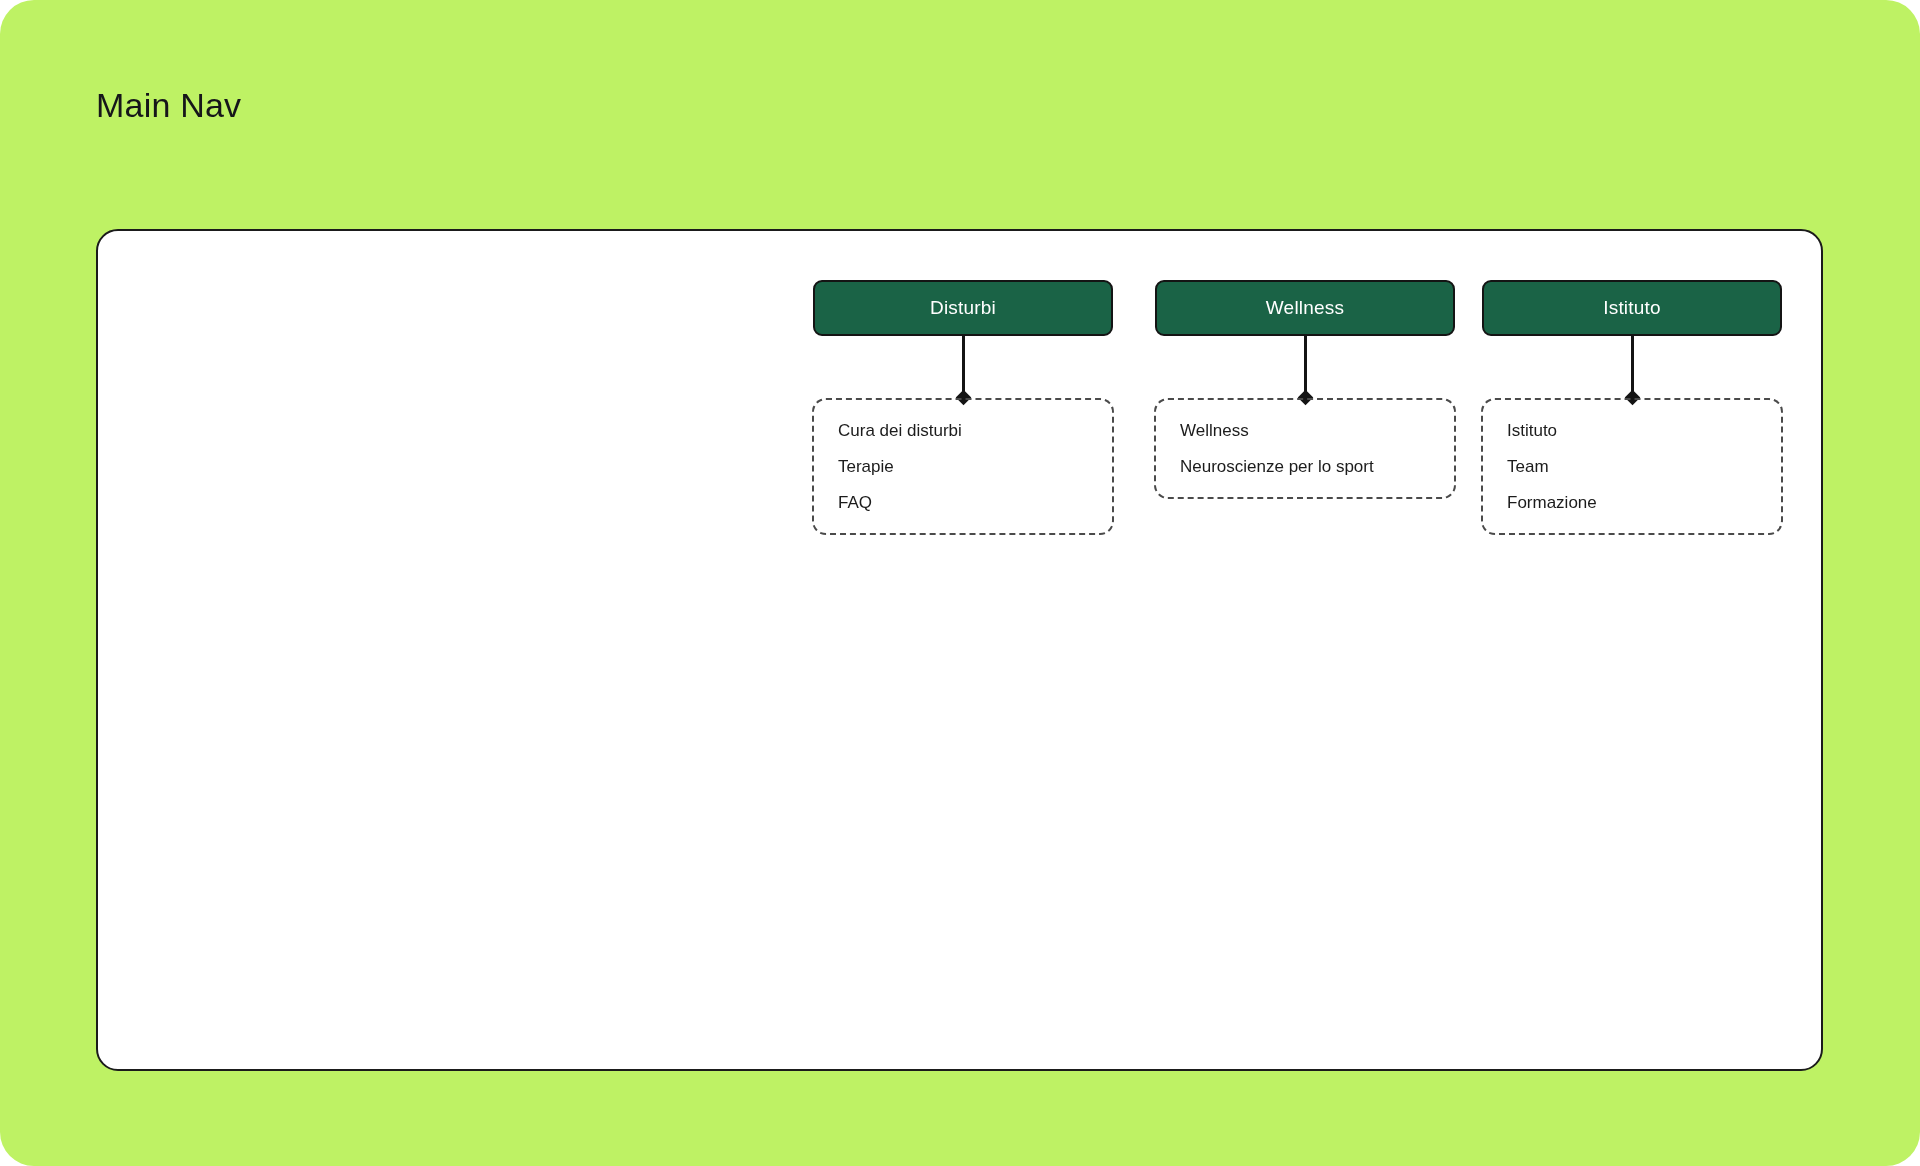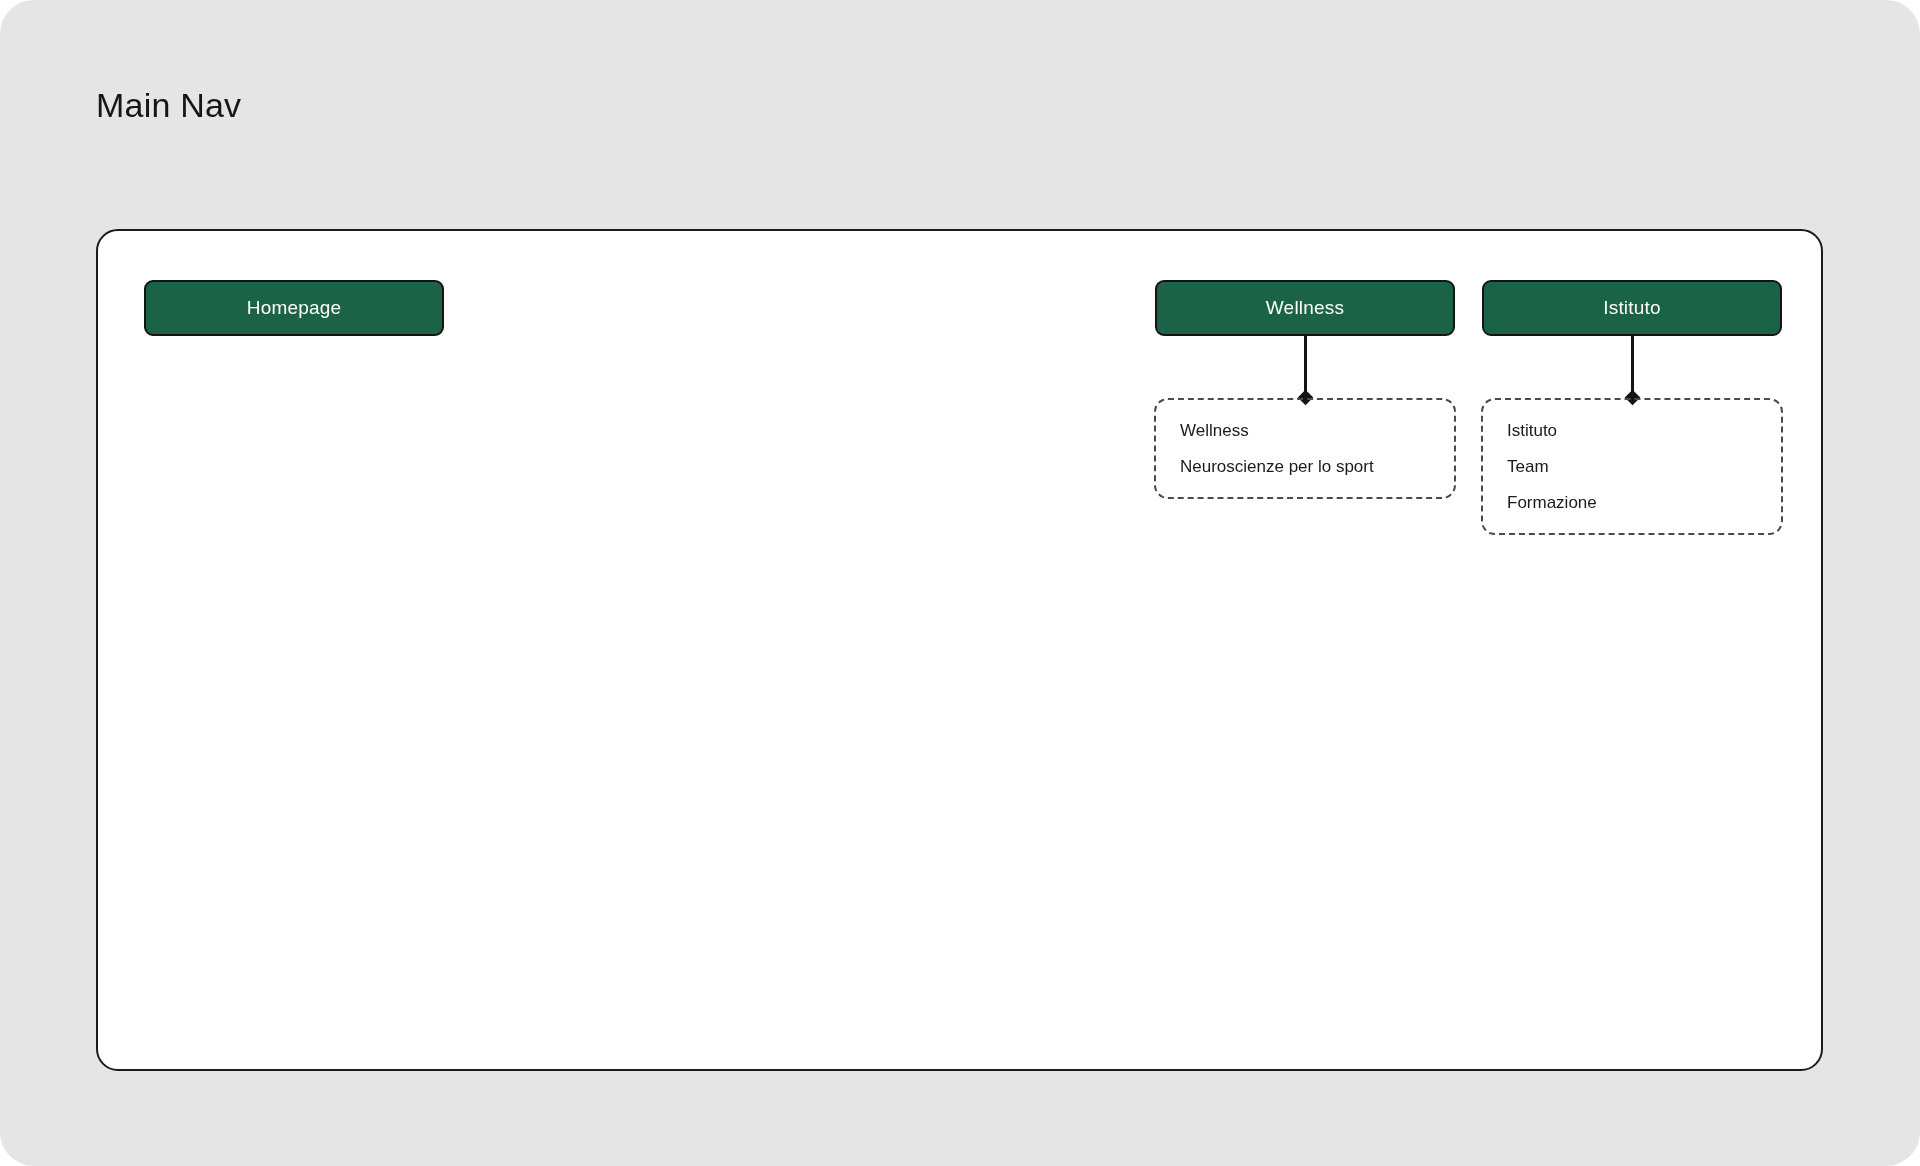--- a/index.html
+++ b/index.html
@@ -7,21 +7,21 @@
     padding: 0;
     width: 1920px;
     height: 1166px;
     background: #ffffff;
     font-family: "Liberation Sans", sans-serif;
   }
   #page {
     position: relative;
     width: 1920px;
     height: 1166px;
-    background: #e5e5e5;
+    background: #bef264;
     border-radius: 34px;
     overflow: hidden;
     box-sizing: border-box;
   }
   #page-title {
     position: absolute;
     left: 96px;
     top: 88px;
     font-size: 34px;
     font-weight: 400;
@@ -110,27 +110,36 @@
 </style>
 </head>
 <body>
 
 <div id="page">
 
   <div id="page-title">Main Nav</div>
 
   <div id="diagram-frame">
 
-    <div class="node" style="left:46px; top:49px; width:300px;">
+
+
+    <div class="node" style="left:715px; top:49px; width:300px;">
       <div class="node-box">
-        <span class="node-label">Homepage</span>
+        <span class="node-label">Disturbi</span>
+      </div>
+      <div class="connector" style="height:62px;">
+        <div class="line"></div>
+        <div class="diamond"></div>
+      </div>
+      <div class="child-group" style="left:-1px; top:118px; width:302px;">
+        <div class="child-item">Cura dei disturbi</div>
+        <div class="child-item">Terapie</div>
+        <div class="child-item">FAQ</div>
       </div>
     </div>
-
-
 
     <div class="node" style="left:1049px; top:49px; width:300px;margin-left:8px;">
       <div class="node-box">
         <span class="node-label">Wellness</span>
       </div>
       <div class="connector" style="height:62px;">
         <div class="line"></div>
         <div class="diamond"></div>
       </div>
       <div class="child-group" style="left:-1px; top:118px; width:302px;">

